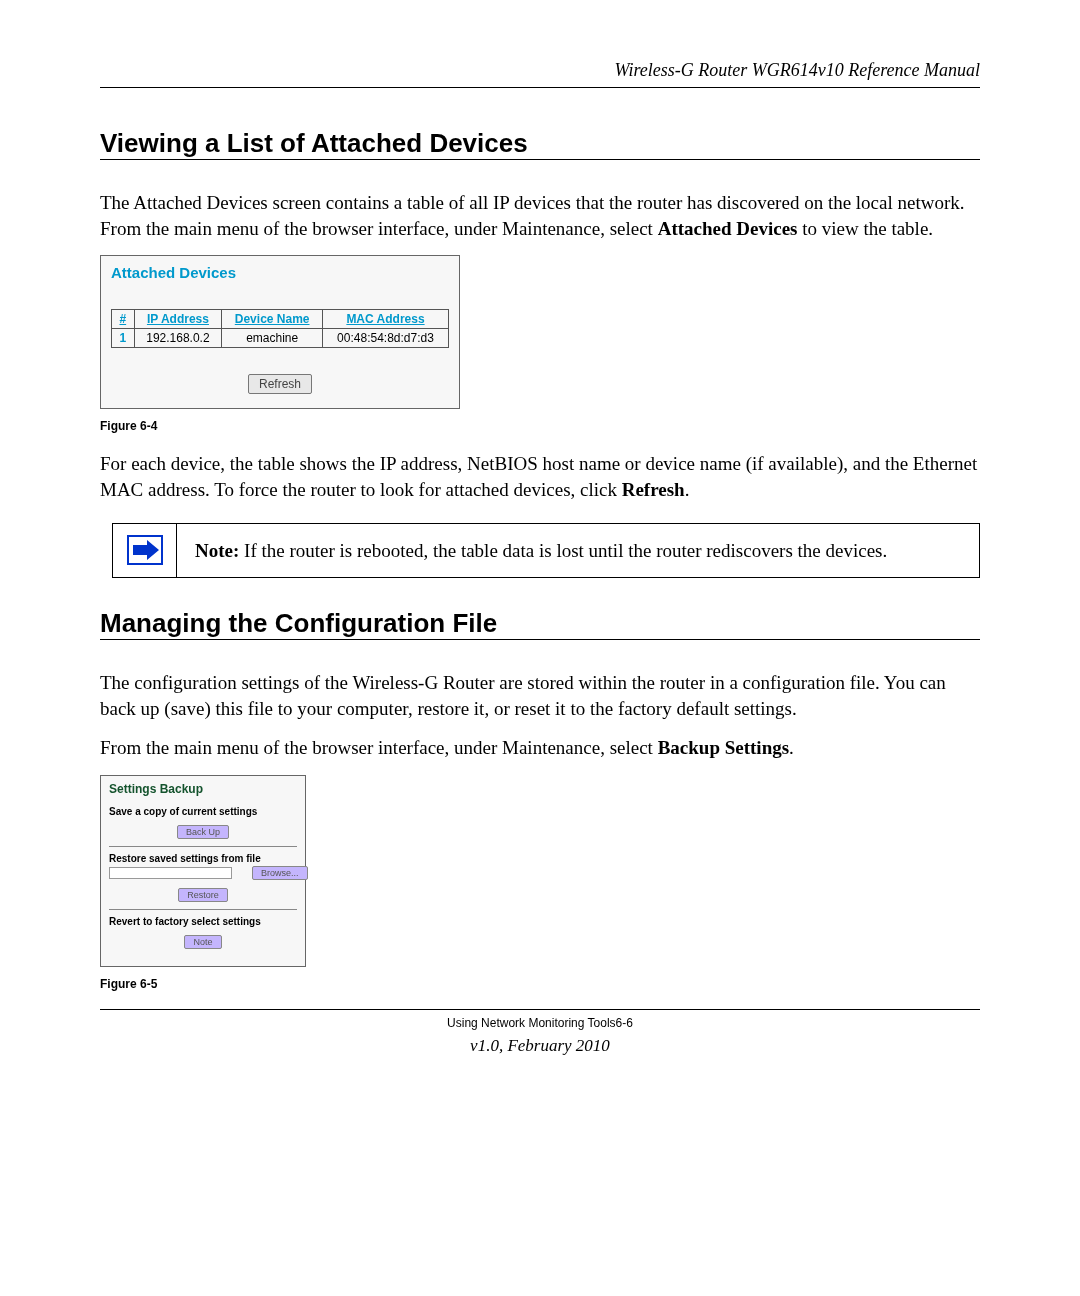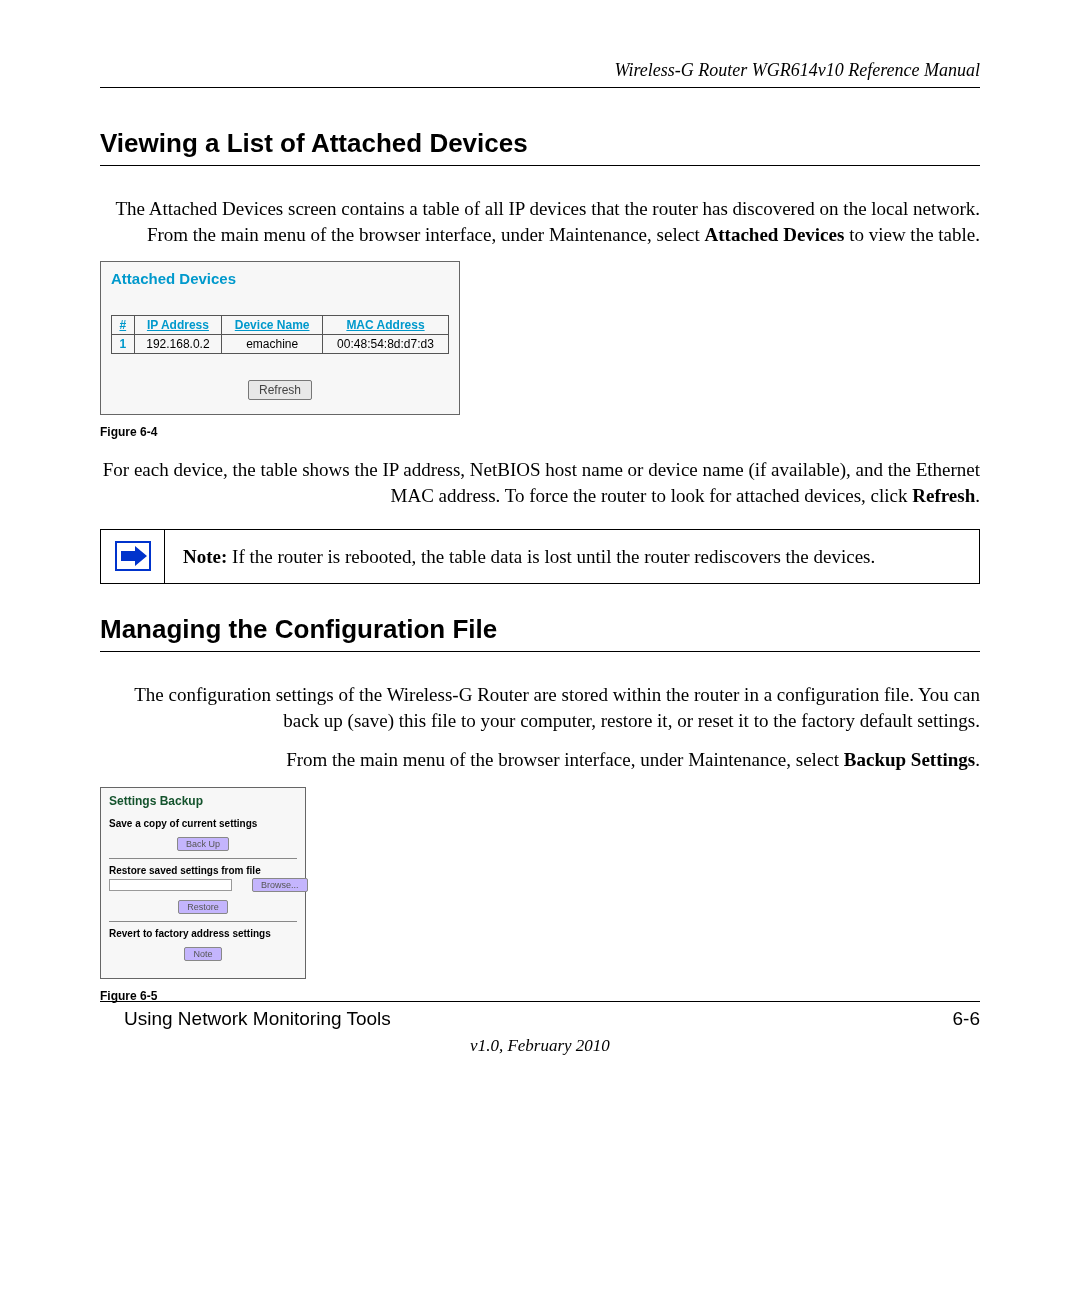--- a/index.html
+++ b/index.html
@@ -24,28 +24,26 @@
     font-style: italic;
     font-size: 18px;
     margin-bottom: 40px;
   }
   h1.section {
     font-family: Arial, Helvetica, sans-serif;
     font-size: 26px;
     font-weight: bold;
     font-style: normal;
     border-bottom: 1.5px solid #000;
-    padding-bottom: 6px;
     margin: 30px 0 30px 0;
   }
   .bodytext {
     font-size: 19px;
     line-height: 1.35;
     margin: 14px 0;
-    text-align: right;
   }
   .figcap {
     font-family: Arial, Helvetica, sans-serif;
     font-weight: bold;
     font-size: 12px;
     margin: 10px 0 18px 0;
   }
   
   .ad-box {
     width: 360px;
@@ -89,21 +87,21 @@
     background: #e8e8e8;
     border: 1px solid #777;
     border-radius: 2px;
     padding: 2px 10px;
     color: #444;
   }
   
   .notebox {
     display: flex;
     border: 1px solid #000;
-    margin: 20px 0 30px 0;
+    margin: 20px 0 30px 12px;
   }
   .note-iconcell {
     width: 55px;
     border-right: 1px solid #000;
     display: flex;
     align-items: center;
     justify-content: center;
     padding: 10px 4px;
   }
   .note-iconcell svg { display: block; }
@@ -155,24 +153,23 @@
   }
   .footer {
     position: absolute;
     left: 100px;
     right: 100px;
     bottom: 40px;
   }
   .footer-rule { border-top: 1.5px solid #000; margin-bottom: 6px; }
   .footer-row {
     display: flex;
-    justify-content: space-between;
-    font-size: 19px;
-    font-family: Arial, Helvetica, sans-serif;
-    margin-left: 24px;
+    justify-content: center;
+    font-size: 12px;
+    font-family: Arial, Helvetica, sans-serif;
   }
   .footer-center {
     text-align: center;
     font-style: italic;
     font-family: "Times New Roman", serif;
     font-size: 17px;
     margin-top: 6px;
   }
 </style>
 </head>
@@ -247,21 +244,21 @@
     <hr class="sb-hr">
 
     <div class="sb-sec-label">Restore saved settings from file</div>
     <div class="sb-inputrow">
       <input class="sb-input" type="text" style="">
       <button class="sb-btn">Browse...</button>
     </div>
     <div class="sb-btnrow"><button class="sb-btn">Restore</button></div>
     <hr class="sb-hr">
 
-    <div class="sb-sec-label">Revert to factory address settings</div>
+    <div class="sb-sec-label">Revert to factory select settings</div>
     <div class="sb-btnrow"><button class="sb-btn">Note</button></div>
   </div>
 
   <div class="figcap">Figure 6-5</div>
 
   <div class="footer">
     <div class="footer-rule"></div>
     <div class="footer-row">
       <span>Using Network Monitoring Tools</span>
       <span>6-6</span>

